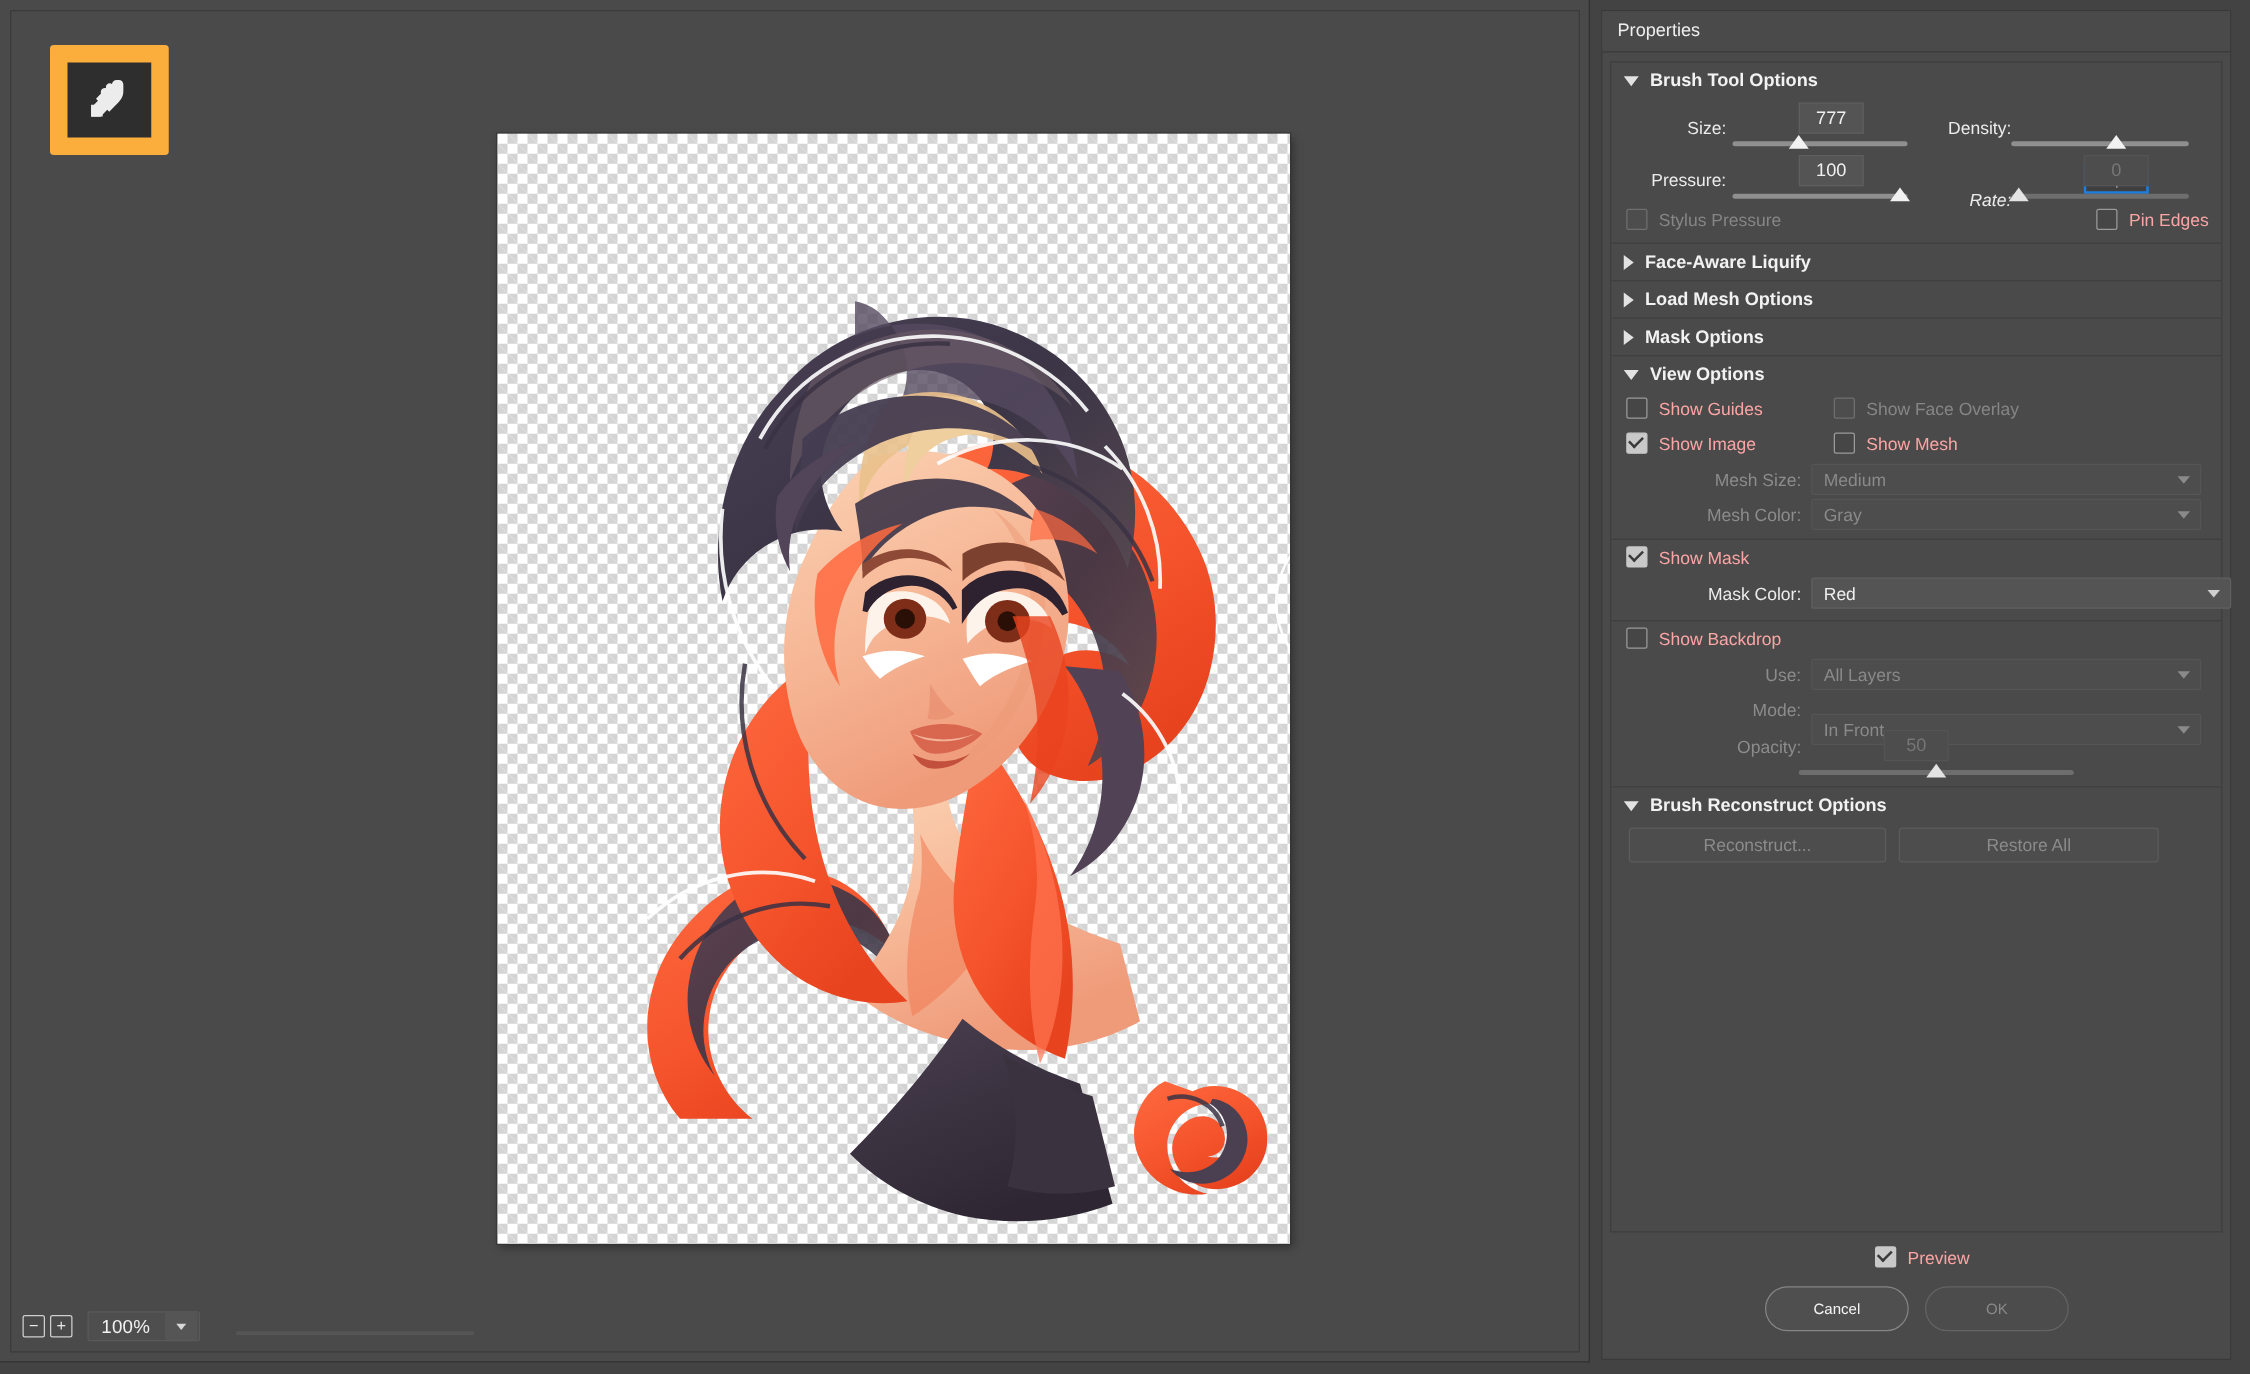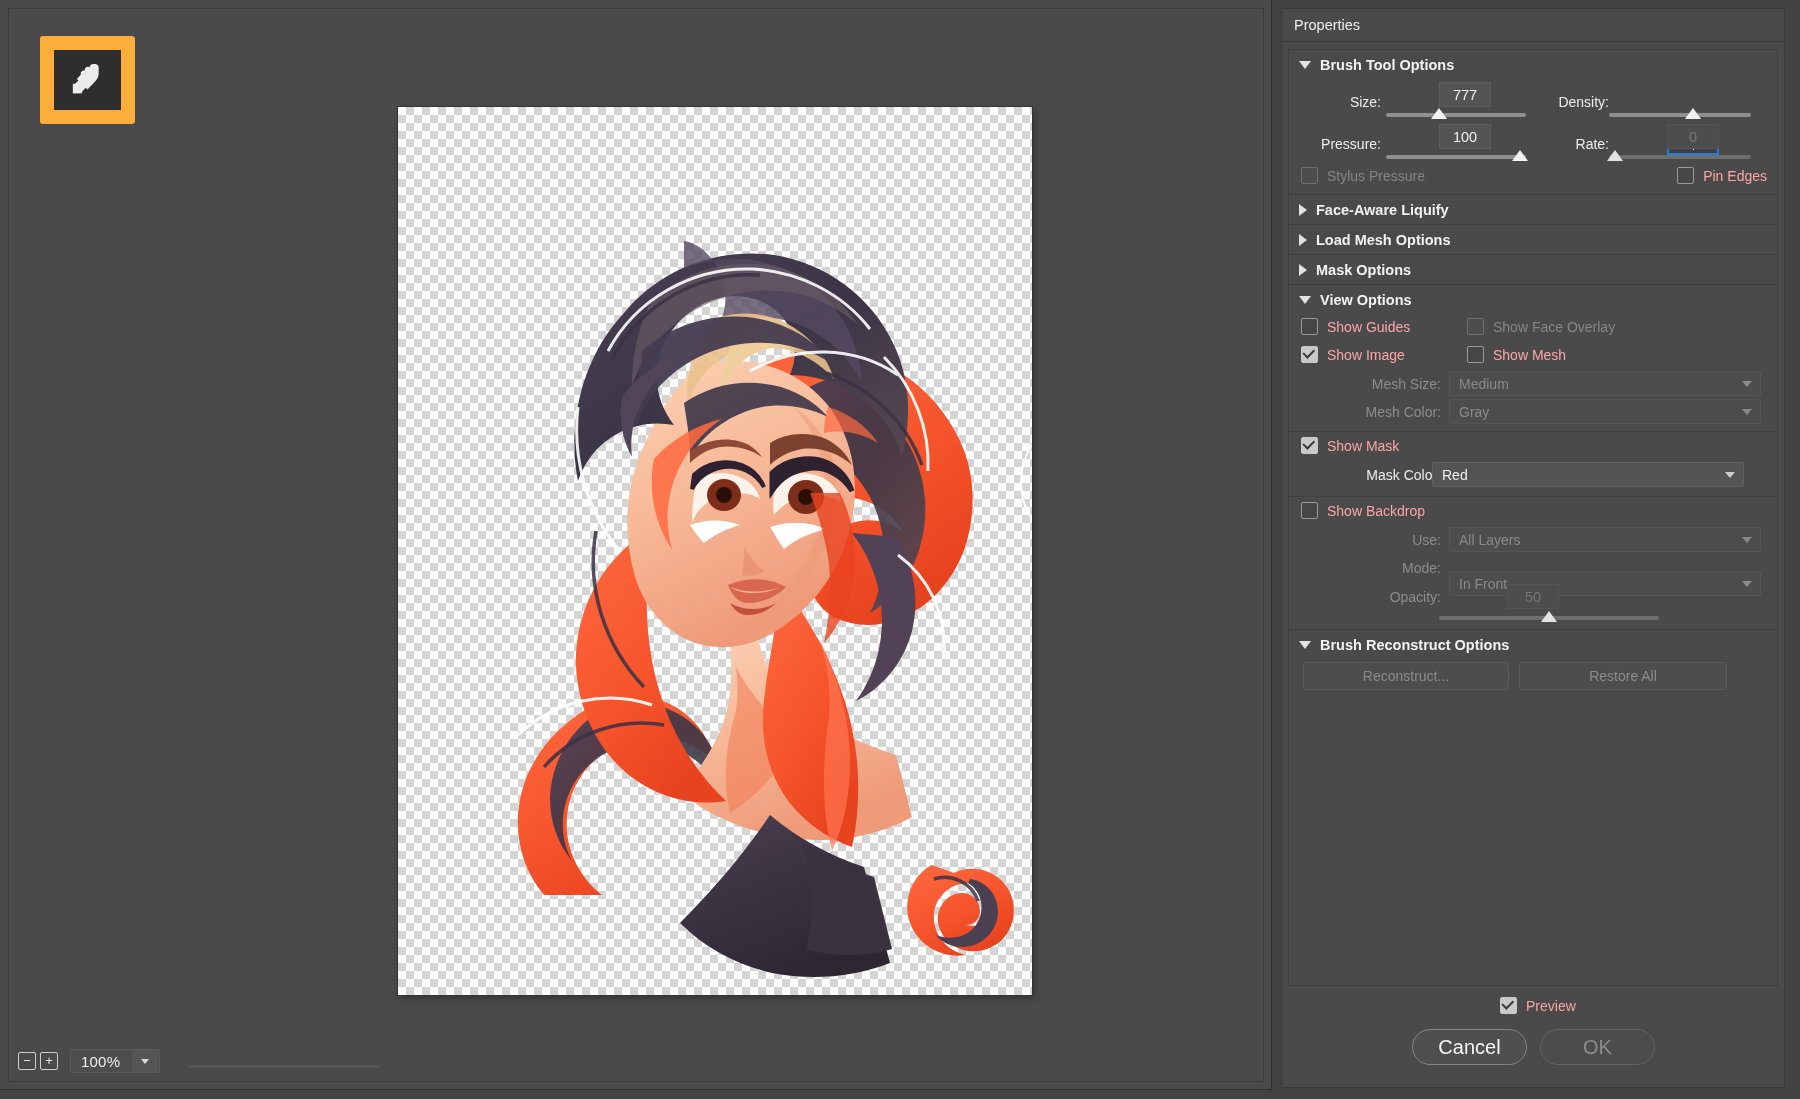--- a/index.html
+++ b/index.html
@@ -244,21 +244,21 @@
 
   
   .footer { position: absolute; left: 0; right: 0; bottom: 0; height: 100px; }
   .preview-cb { position: absolute; left: 218px; top: 10px; display: flex; align-items: center; }
   .rbtn {
     position: absolute; top: 42px;
     height: 36px; width: 115px;
     border-radius: 18px;
     border: 1px solid #858585;
     background: #4f4f4f;
-    color: #f5f5f5; font-size: 20px;
+    color: #f5f5f5; font-size: 12px;
     display: flex; align-items: center; justify-content: center;
   }
   .rbtn.dis { color: #8a8a8a; border-color: #636363; background: #4c4c4c; }
 </style>
 </head>
 <body>
 
 <div class="app">
 
   <div class="canvas-region">
@@ -427,21 +427,21 @@
       </div>
 
       <div class="row" style="height:42px">
         <span class="lbl" style="left:10px; top:14px; width:82px;">Pressure:</span>
         <div class="numbox" style="left:150px; top:2px;">100</div>
         <div class="slider" style="left:97px; top:28px; width:140px;">
           <div class="track"></div>
           <div class="knob" style="left:96%"></div>
         </div>
 
-        <span class="lbl" style="left:240px; top:14px; width:80px;">Rate:</span>
+        <span class="lbl" style="left:240px; top:30px; width:80px;font-style:italic;">Rate:</span>
         <div class="numbox dim" style="left:378px; top:2px;">0</div>
         <div class="slider dim" style="left:320px; top:28px; width:142px;">
           <div class="track"></div>
           <div class="knob" style="left:4%"></div>
         </div>
       </div>
 
       <div class="row" style="height:30px">
         <div class="cb" style="left:12px; top:3px;">
           <span class="box dim"></span>
@@ -515,21 +515,21 @@
 
       <div class="row" style="height:30px">
         <div class="cb" style="left:12px; top:5px;">
           <span class="box checked"></span>
           <span class="cb-lbl">Show Mask</span>
         </div>
       </div>
 
       <div class="row" style="height:30px">
         <span class="lbl" style="left:0; top:5px; width:152px;">Mask Color:</span>
-        <div class="select" style="left:143px; top:0; width:312px;gap:25px;">
+        <div class="select" style="left:160px; top:0; width:336px;gap:25px;">
           <span class="sv">Red</span>
           <i class="sc"></i>
         </div>
       </div>
 
       <div class="divider" style="margin-top:4px"></div>
 
       <div class="row" style="height:30px">
         <div class="cb" style="left:12px; top:5px;">
           <span class="box"></span>

